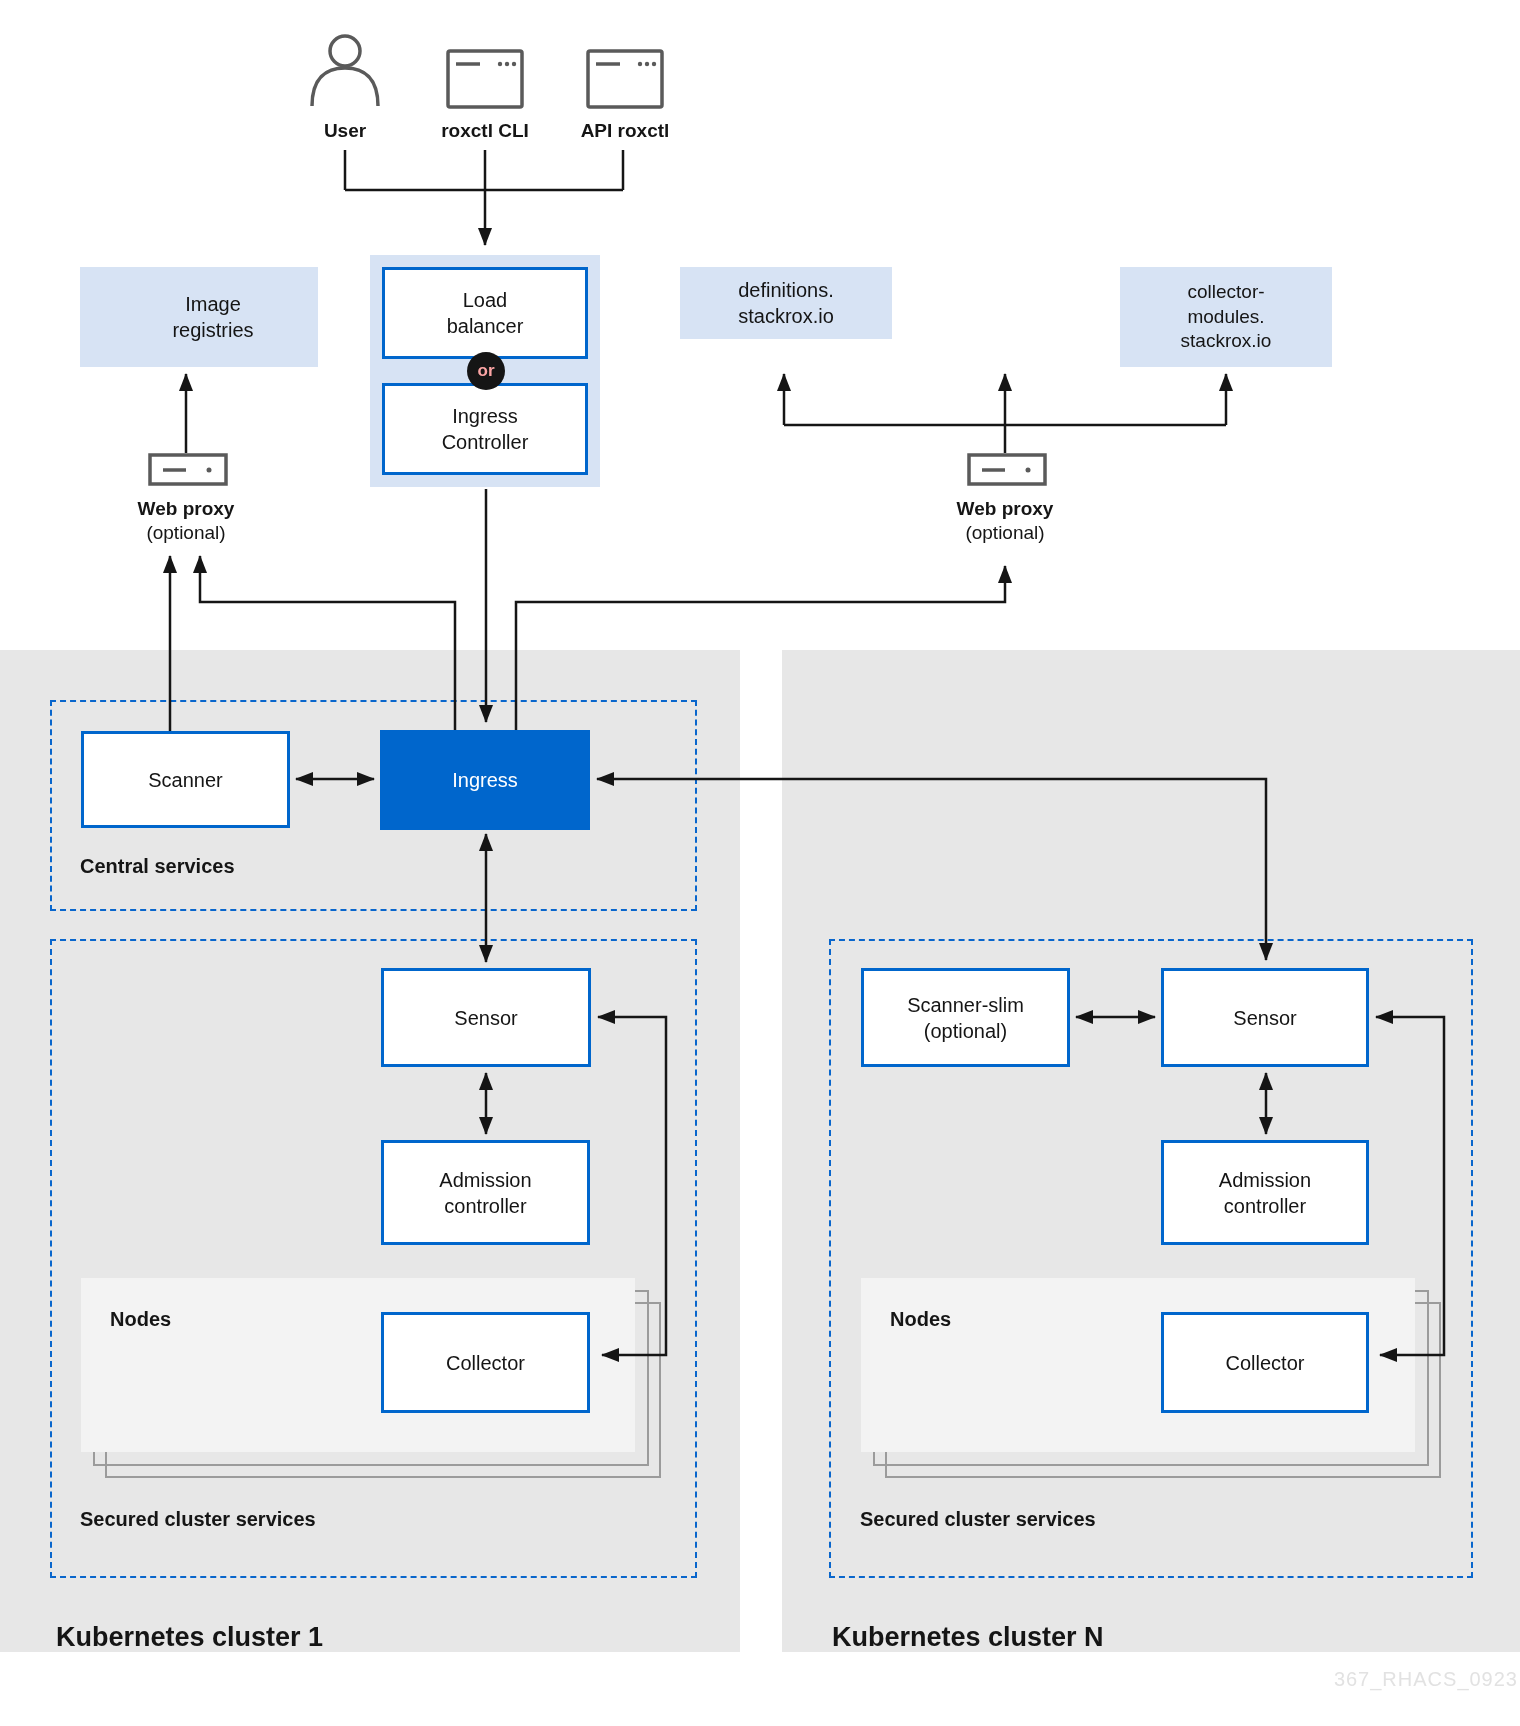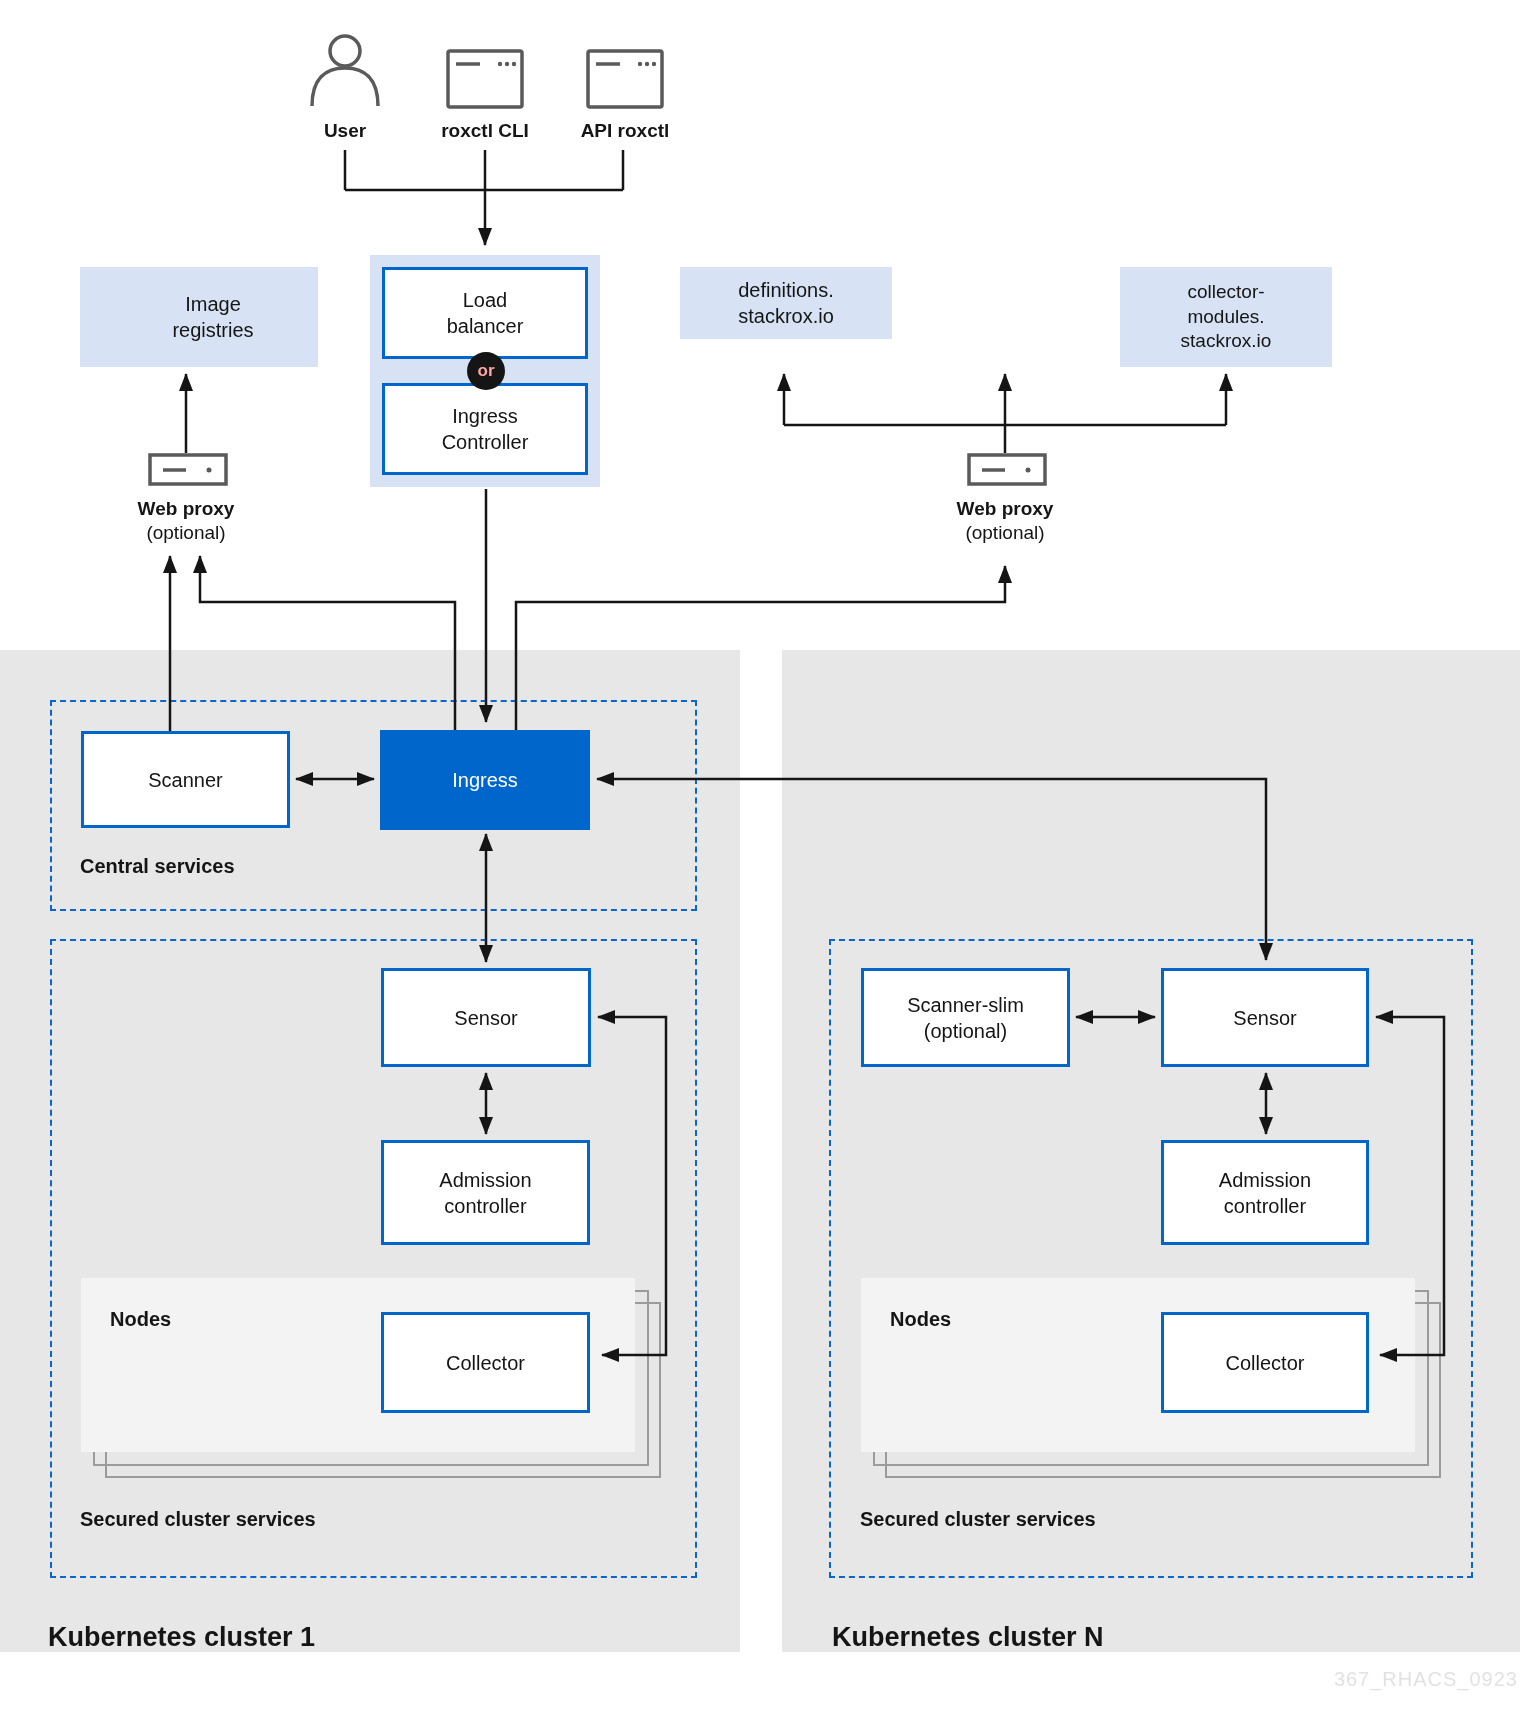--- a/index.html
+++ b/index.html
@@ -134,21 +134,21 @@
   <div class="node whitebox" style="left:81px;top:731px;width:203px;height:91px;">Scanner</div>
   <div class="node bluebox" style="left:380px;top:730px;width:210px;height:100px;">Ingress</div>
   <div class="sectlbl" style="left:80px;top:855px;">Central services</div>
 
   <div class="node whitebox" style="left:381px;top:968px;width:204px;height:93px;">Sensor</div>
   <div class="node whitebox" style="left:381px;top:1140px;width:203px;height:99px;">Admission
 controller</div>
   <div class="sectlbl" style="left:110px;top:1308px;">Nodes</div>
   <div class="node whitebox" style="left:381px;top:1312px;width:203px;height:95px;">Collector</div>
   <div class="sectlbl" style="left:80px;top:1508px;">Secured cluster services</div>
-  <div class="clusterlbl" style="left:48px;top:1622px;">Kubernetes cluster 1</div>
+  <div class="clusterlbl" style="left:56px;top:1622px;">Kubernetes cluster 1</div>
 
   <div class="node whitebox" style="left:861px;top:968px;width:203px;height:93px;">Scanner-slim
 (optional)</div>
   <div class="node whitebox" style="left:1161px;top:968px;width:202px;height:93px;">Sensor</div>
   <div class="node whitebox" style="left:1161px;top:1140px;width:202px;height:99px;">Admission
 controller</div>
   <div class="sectlbl" style="left:890px;top:1308px;">Nodes</div>
   <div class="node whitebox" style="left:1161px;top:1312px;width:202px;height:95px;">Collector</div>
   <div class="sectlbl" style="left:860px;top:1508px;">Secured cluster services</div>
   <div class="clusterlbl" style="left:832px;top:1622px;">Kubernetes cluster N</div>

